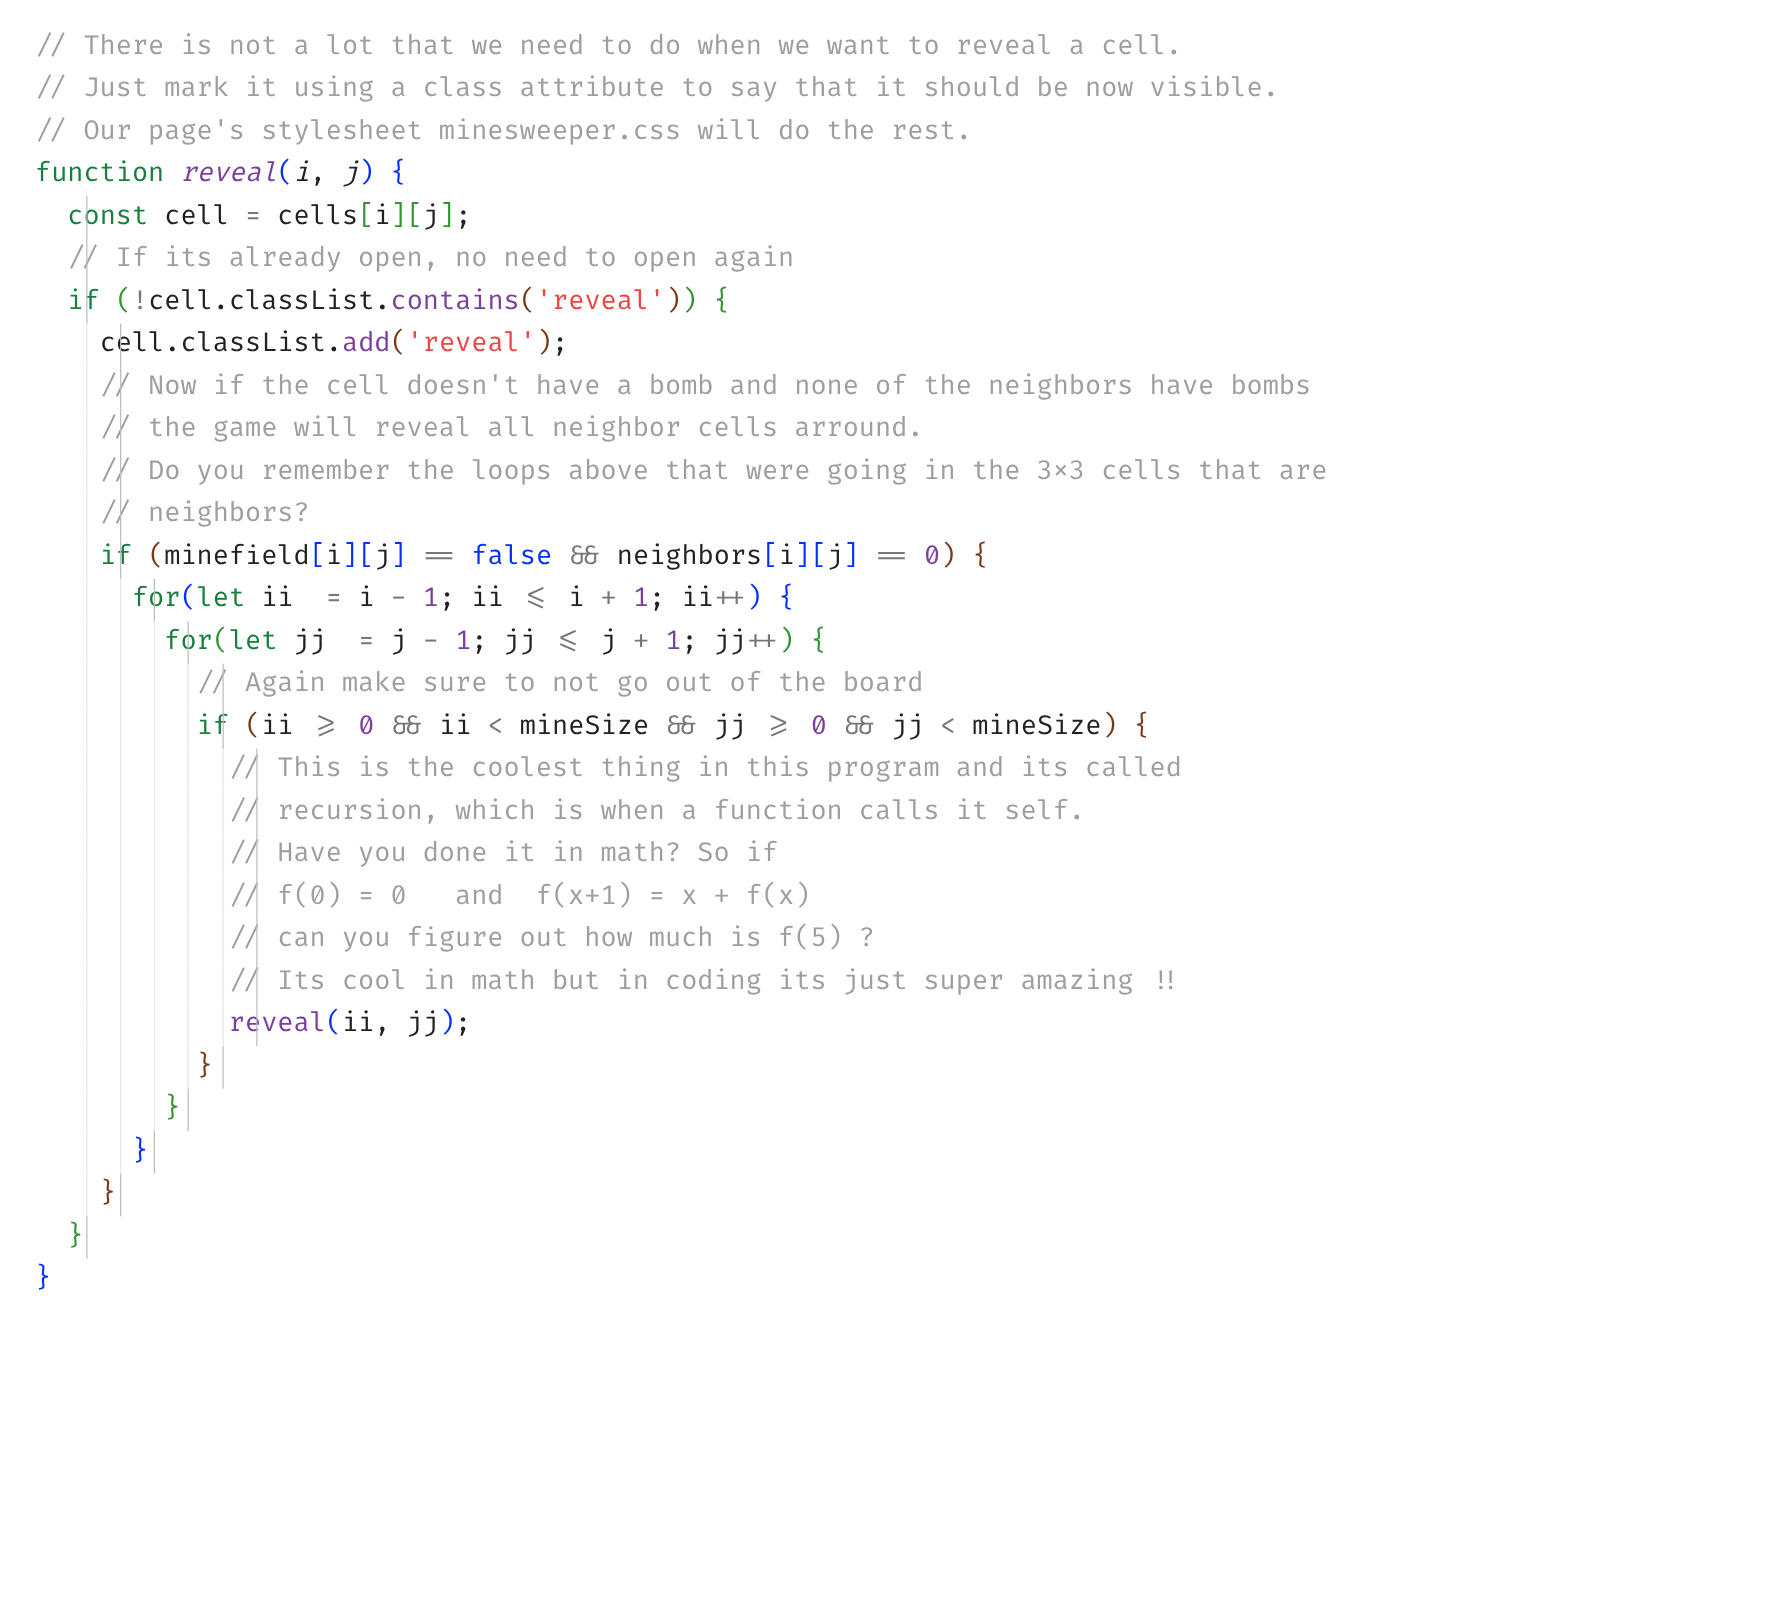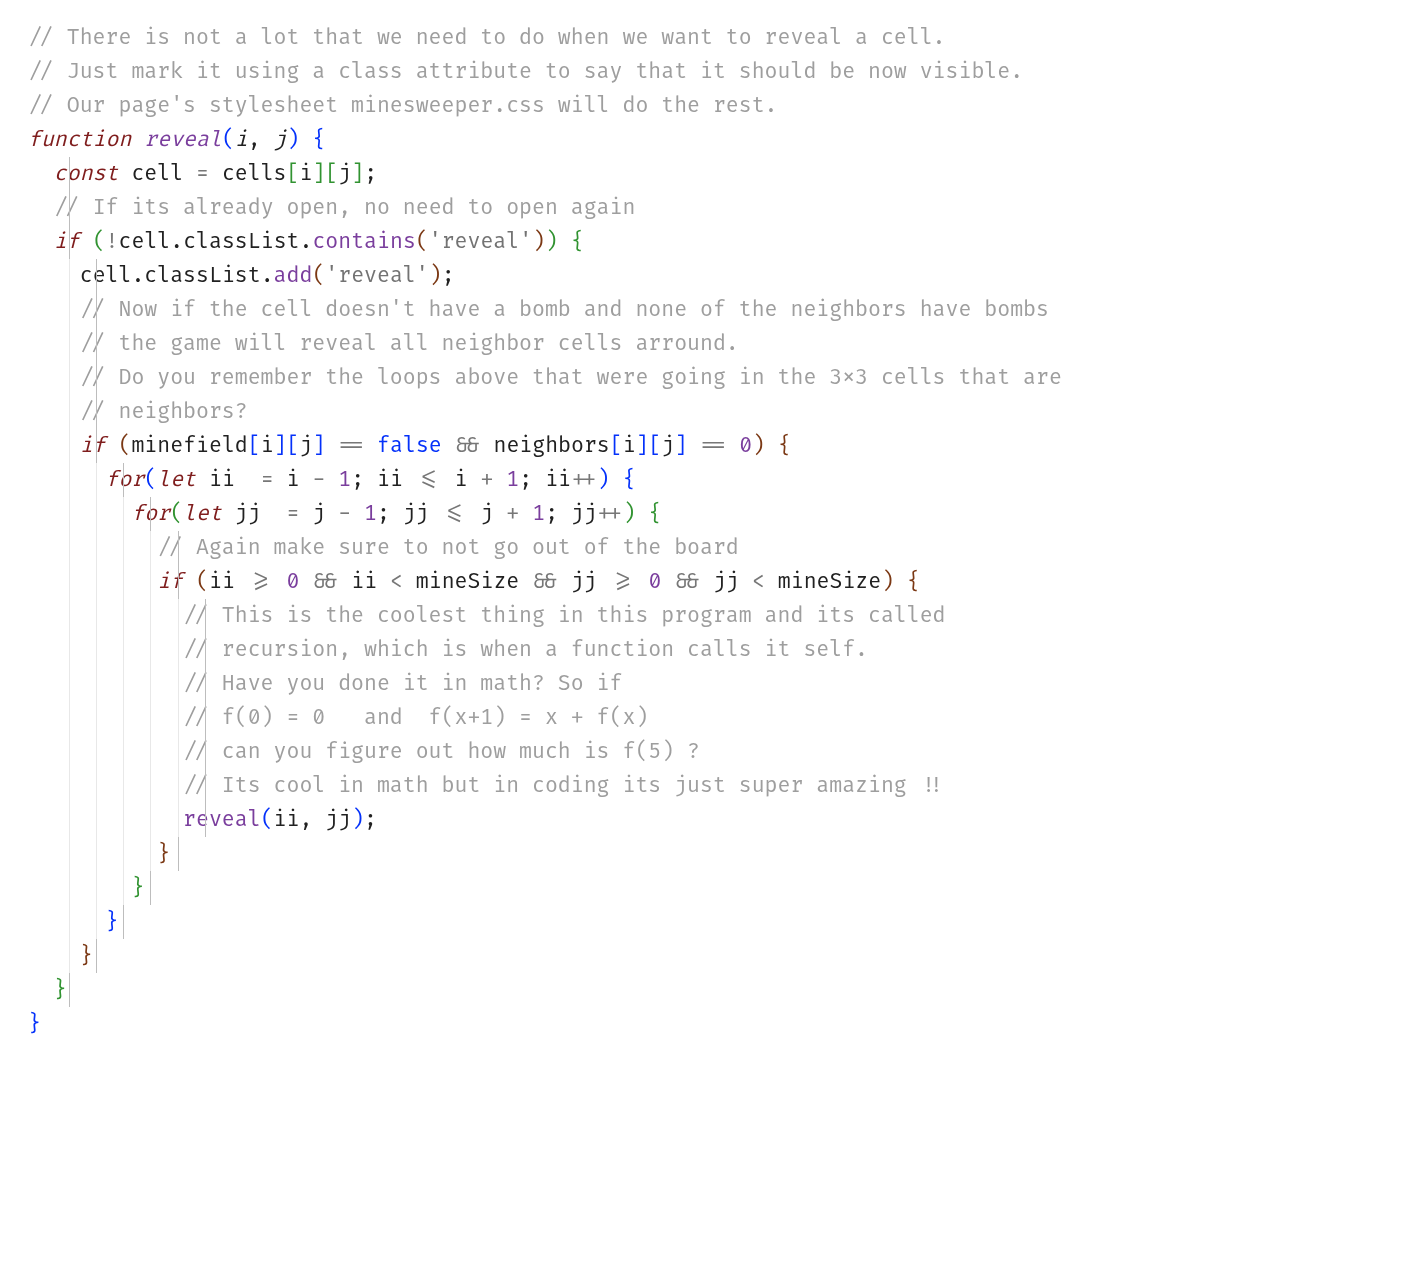--- a/index.html
+++ b/index.html
@@ -20,25 +20,25 @@
     box-sizing: border-box;
     overflow: hidden;
   }
   .code-line {
     position: relative;
     padding-left: 28px;
     height: 34px;
   }
   
   .tok-c  { color:#9e9e9e; }            
-  .tok-k  { color:#7f1d1d;font-style:italic; }            
+  .tok-k  { color:#15803d; }            
   .tok-fn { color:#7a3e9d; font-style:italic; } 
   .tok-fi { font-style:italic; }        
   .tok-pr { color:#7a3e9d; }            
-  .tok-s  { color:#737373; }            
+  .tok-s  { color:#ef4444; }            
   .tok-n  { color:#7a3e9d; }            
   .tok-b  { color:#0431fa; }            
   .tok-op { color:#777777; }            
   .tok-br { color:#212121; }            
 
   
   .d0 { color:#0431fa; }  
   .d1 { color:#319331; }
   .d2 { color:#7b3814; }
   .d3 { color:#0431fa; }

